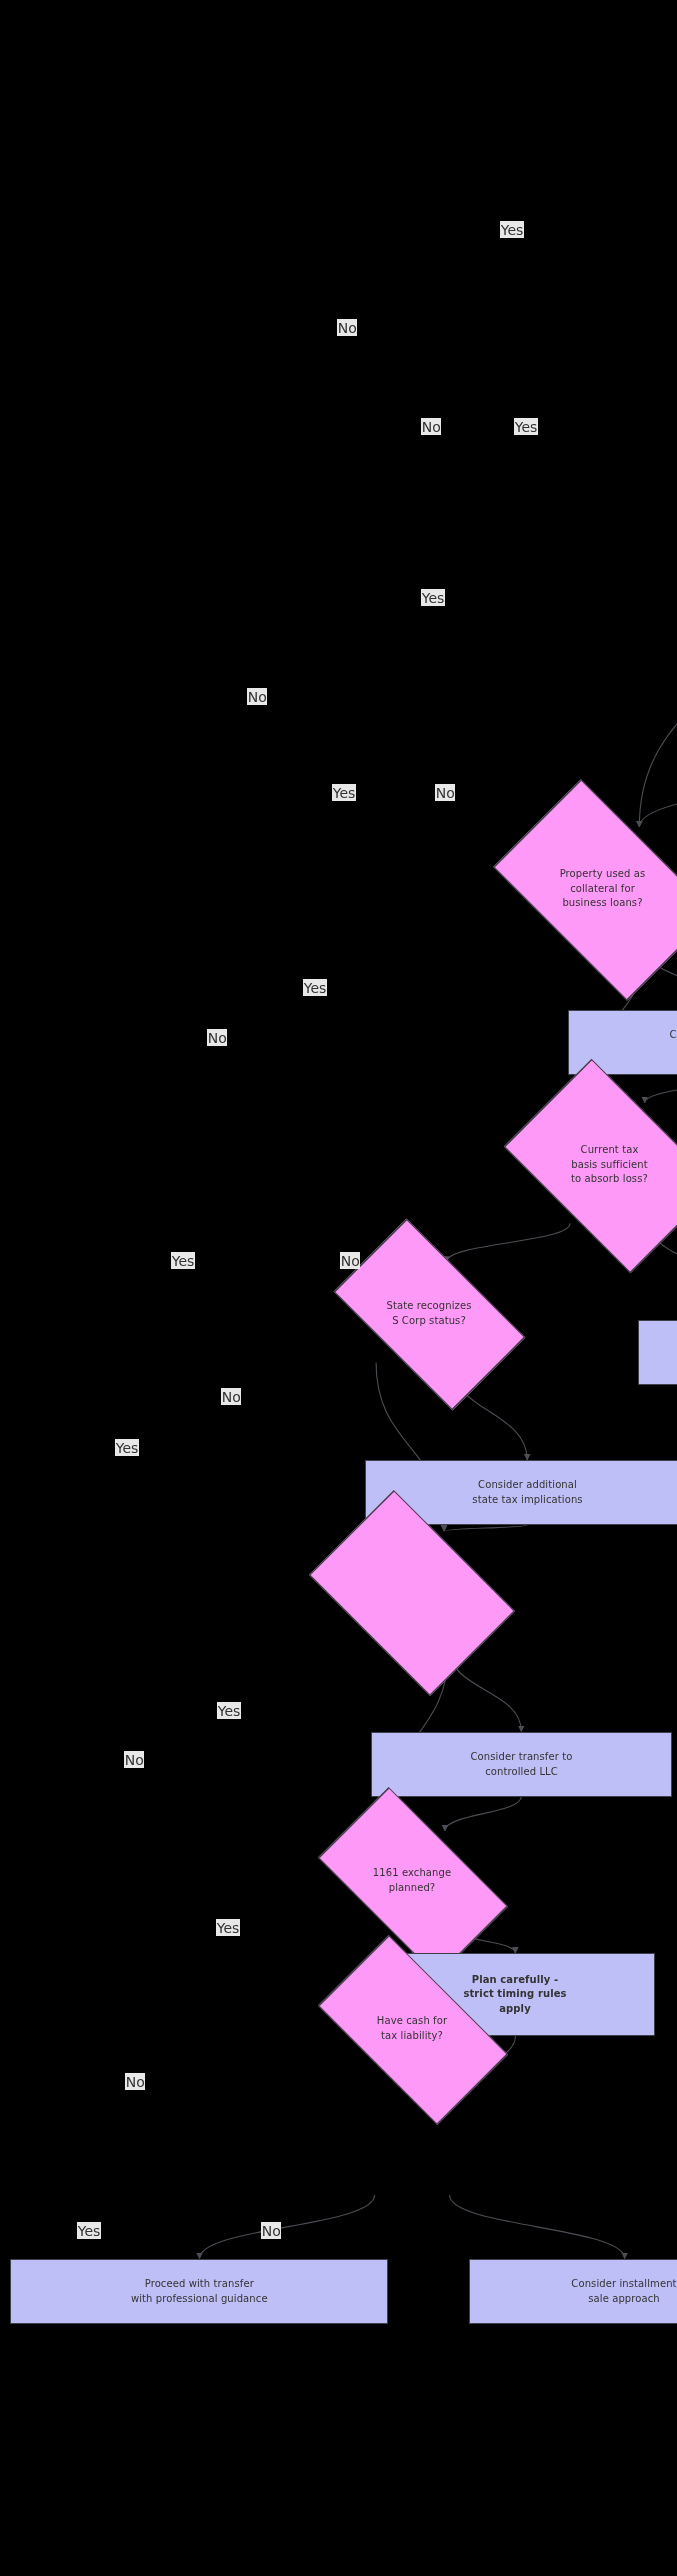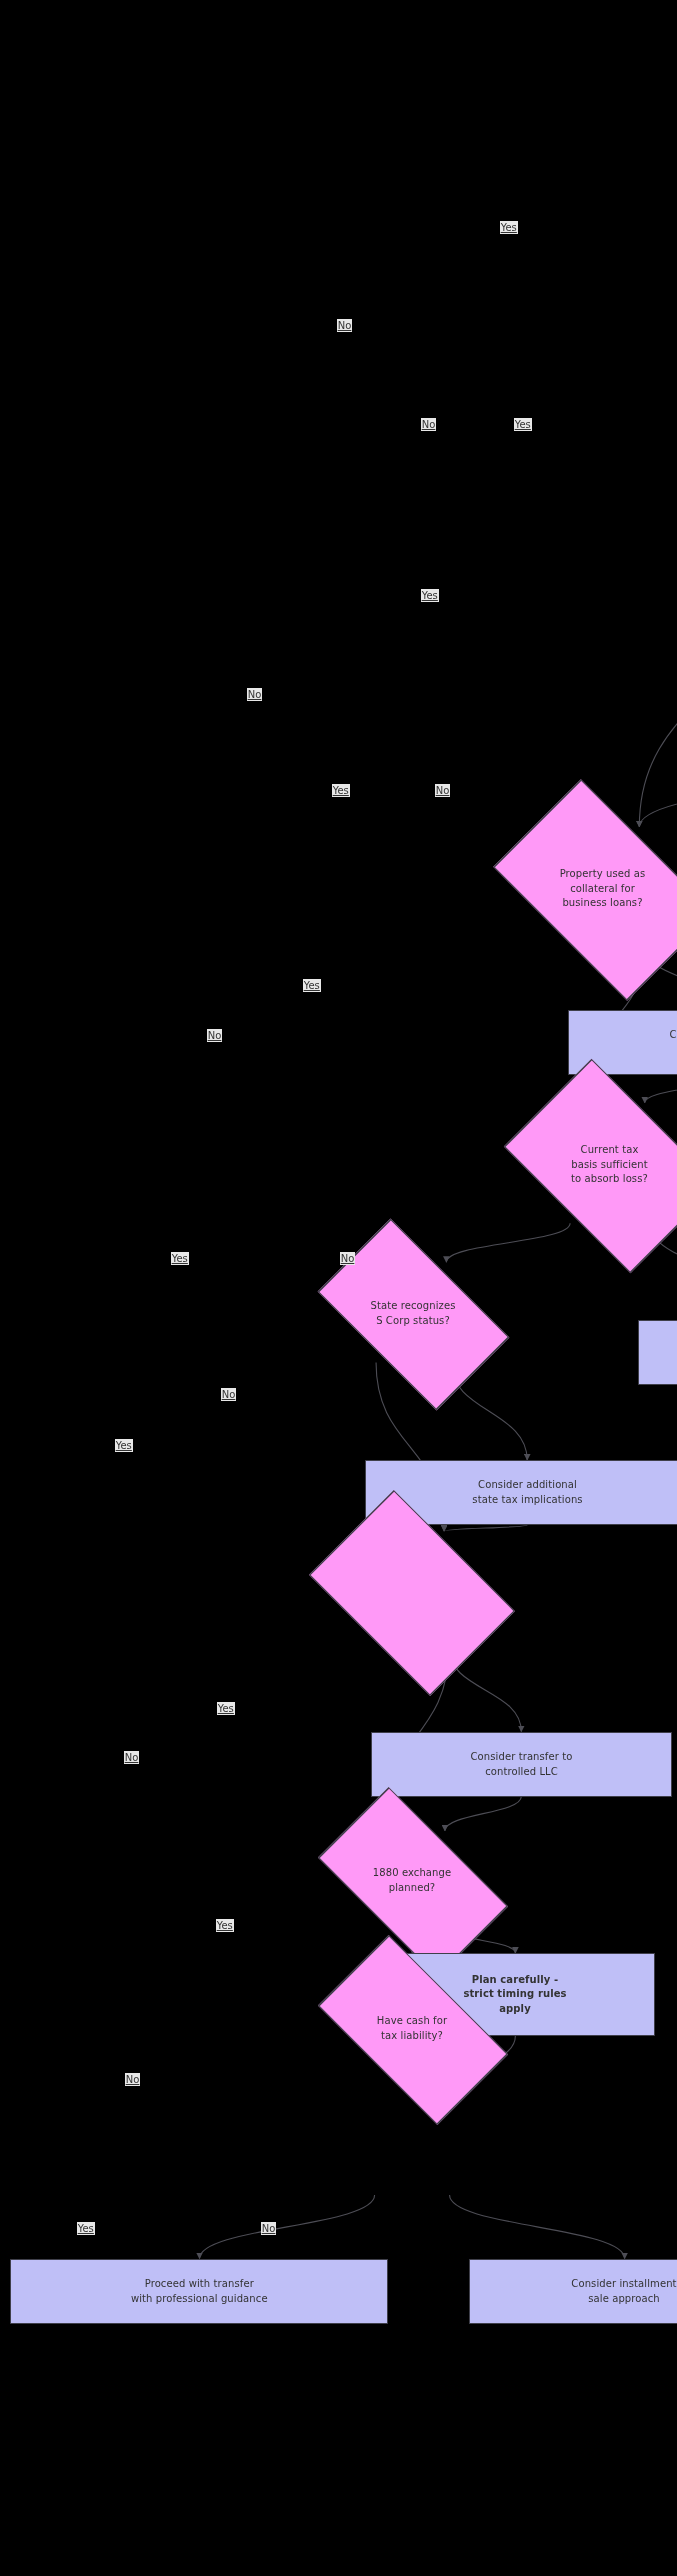--- a/index.html
+++ b/index.html
@@ -64,27 +64,26 @@
     position: relative;
     z-index: 2;
     width: 100%;
     text-align: center;
   }
   
   .edge-label {
     position: absolute;
     background: #E8E8E8;
     color: #333333;
-    font-size: 10px;
+    font-size: 14px;
     line-height: 1.15;
     padding: 0.7px 0.7px;
     box-sizing: border-box;
     text-align: right;
     white-space: nowrap;
-    text-decoration: underline;
   }
 </style>
 </head>
 <body>
 
 <div id="canvas">
   <svg id="edge-layer" width="678" height="2576" viewBox="0 0 918 3490" xmlns="http://www.w3.org/2000/svg">
     <defs>
       <marker id="arrow" viewBox="0 0 10 10" refX="9" refY="5" markerWidth="6" markerHeight="6" orient="auto-start-reverse">
         <path d="M 0 0 L 10 5 L 0 10 z" fill="#4d4d55"></path>
@@ -121,28 +120,28 @@
   <div id="node-layer">
       <div class="node diamond" style="left: 471px; top: 803px; width: 263px; height: 172px;"><div class="dshape" style="width: 122px; height: 122px; margin-left: -61px; margin-top: -61px; transform: rotate(45deg) scale(1.52778, 1);"></div><div class="dlabel">Property used as
 collateral for
 business loans?</div></div>
       <div class="node box" style="left: 568px; top: 1010px; width: 310px; height: 65px;"><span>Consult lender about
 loan implications</span></div>
       <div class="node diamond" style="left: 485px; top: 1079px; width: 249px; height: 172px;"><div class="dshape" style="width: 122px; height: 122px; margin-left: -61px; margin-top: -61px; transform: rotate(45deg) scale(1.44444, 1);"></div><div class="dlabel">Current tax
 basis sufficient
 to absorb loss?</div></div>
       <div class="node box" style="left: 638px; top: 1320px; width: 325px; height: 65px;"></div>
-      <div class="node diamond" style="left: 296px; top: 1242px; width: 234px; height: 143px;"><div class="dshape" style="width: 101px; height: 101px; margin-left: -51px; margin-top: -51px; transform: rotate(45deg) scale(1.63333, 1);"></div><div class="dlabel">State recognizes
+      <div class="node diamond" style="left: 312px; top: 1242px; width: 234px; height: 143px;"><div class="dshape" style="width: 101px; height: 101px; margin-left: -51px; margin-top: -51px; transform: rotate(45deg) scale(1.63333, 1);"></div><div class="dlabel">State recognizes
 S Corp status?</div></div>
       <div class="node box" style="left: 365px; top: 1460px; width: 325px; height: 65px;"><span>Consider additional
 state tax implications</span></div>
       <div class="node diamond" style="left: 291px; top: 1508px; width: 239px; height: 167px;"><div class="dshape" style="width: 118px; height: 118px; margin-left: -59px; margin-top: -59px; transform: rotate(45deg) scale(1.42857, 1);"></div></div>
       <div class="node box" style="left: 371px; top: 1732px; width: 301px; height: 65px;"><span>Consider transfer to
 controlled LLC</span></div>
-      <div class="node diamond" style="left: 295px; top: 1811px; width: 234px; height: 139px;"><div class="dshape" style="width: 98px; height: 98px; margin-left: -49px; margin-top: -49px; transform: rotate(45deg) scale(1.68966, 1);"></div><div class="dlabel">1880 exchange
+      <div class="node diamond" style="left: 295px; top: 1811px; width: 234px; height: 139px;"><div class="dshape" style="width: 98px; height: 98px; margin-left: -49px; margin-top: -49px; transform: rotate(45deg) scale(1.68966, 1);"></div><div class="dlabel">1161 exchange
 planned?</div></div>
       <div class="node box" style="left: 375px; top: 1953px; width: 280px; height: 83px; font-weight: bold;"><span>Plan carefully -
 strict timing rules
 apply</span></div>
       <div class="node diamond" style="left: 295px; top: 1959px; width: 234px; height: 139px;"><div class="dshape" style="width: 98px; height: 98px; margin-left: -49px; margin-top: -49px; transform: rotate(45deg) scale(1.68966, 1);"></div><div class="dlabel">Have cash for
 tax liability?</div></div>
       <div class="node box" style="left: 10.3px; top: 2259px; width: 378px; height: 65px;"><span>Proceed with transfer
 with professional guidance</span></div>
       <div class="node box" style="left: 469px; top: 2259px; width: 310px; height: 65px;"><span>Consider installment
 sale approach</span></div>

